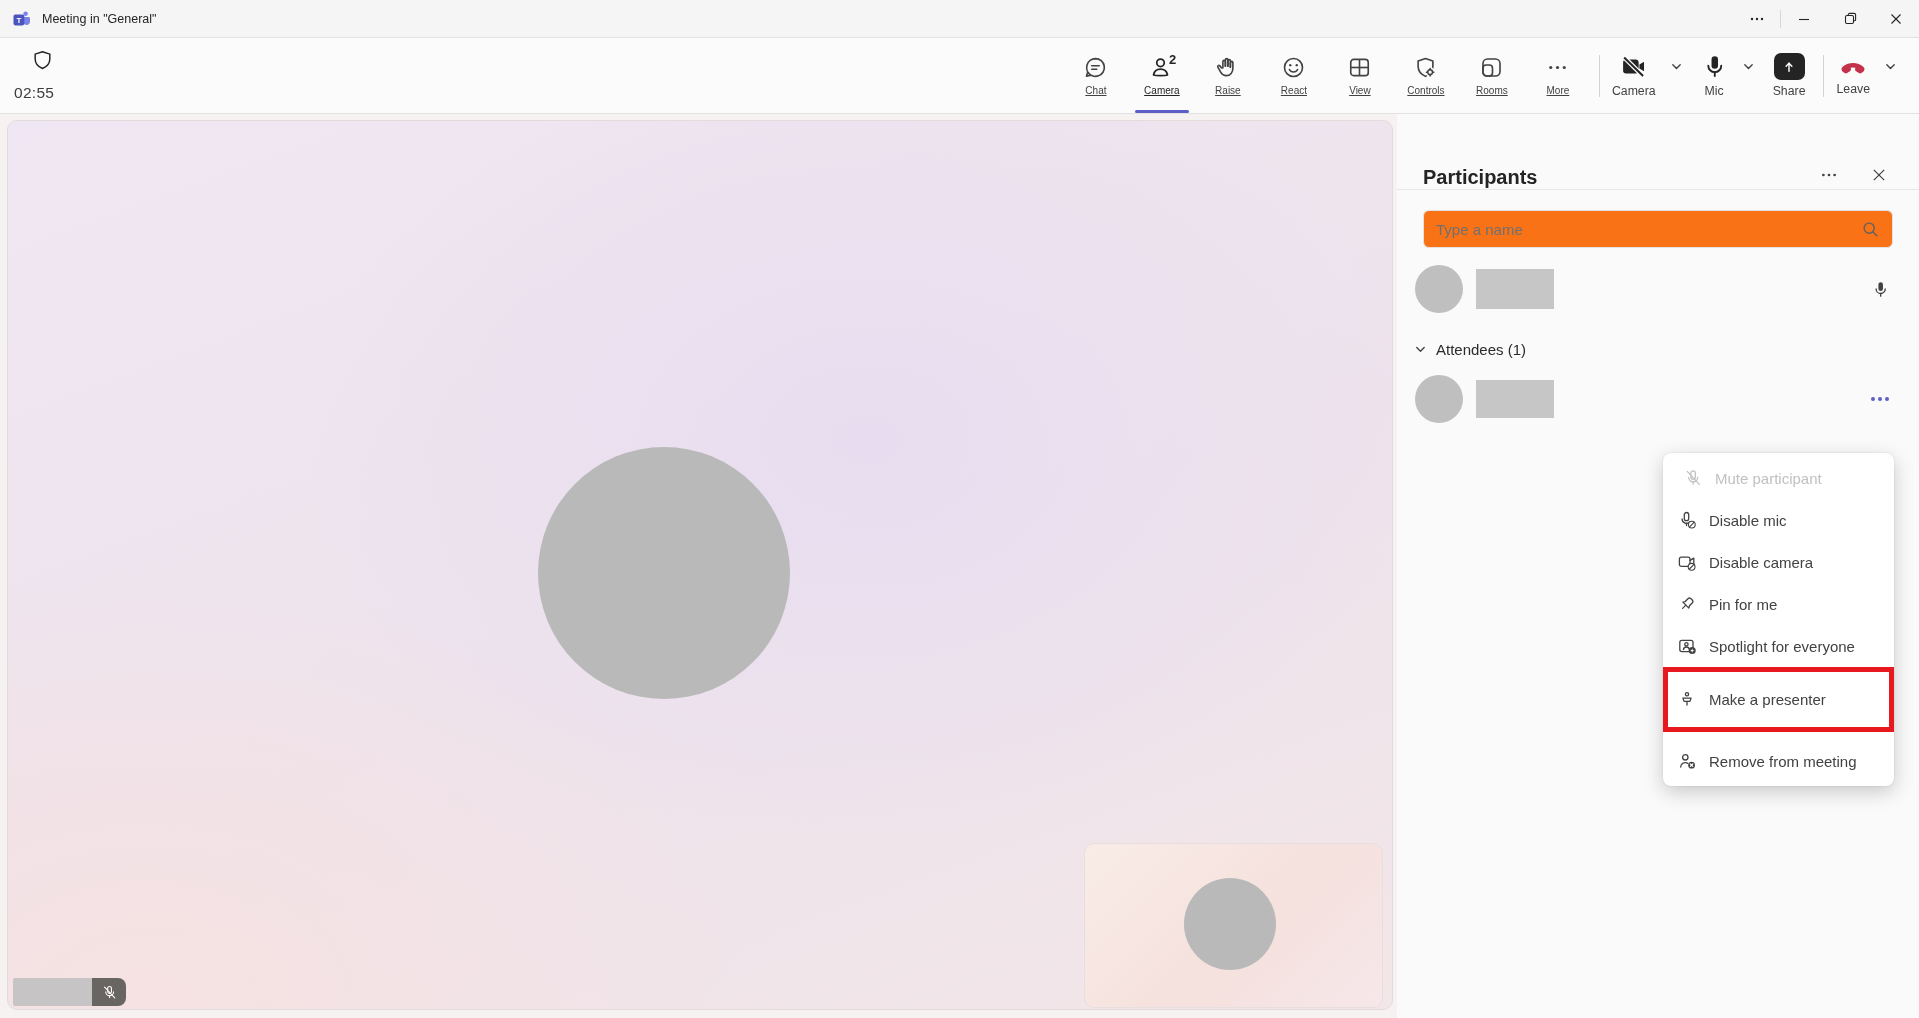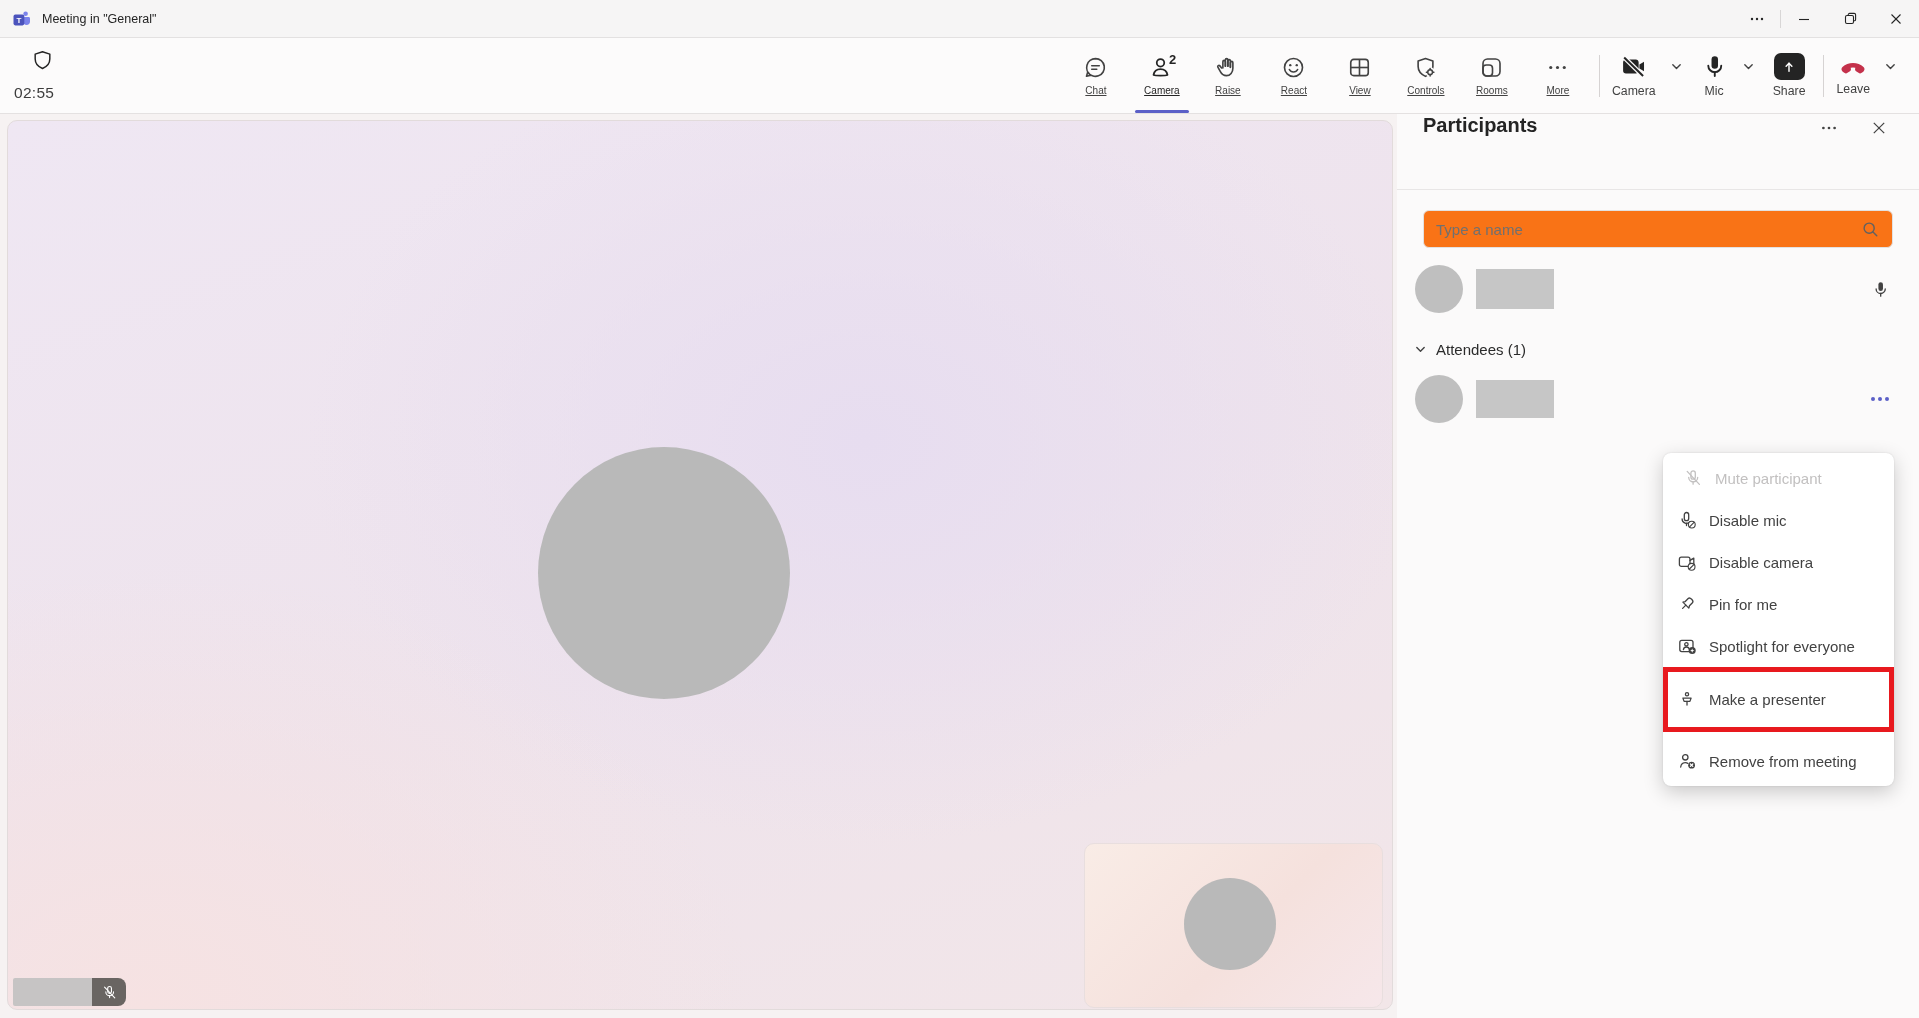--- a/index.html
+++ b/index.html
@@ -51,21 +51,21 @@
     background:linear-gradient(135deg,#f9ece6 0%, #f5e1dd 55%, #f6e7ea 100%); }
   .selfview .sv-avatar { position:absolute; left:99px; top:34px; width:92px; height:92px;
     border-radius:50%; background:#b9b9b9; }
   .nametag { position:absolute; left:5px; top:857px; height:28px; display:flex; }
   .nametag .nm { width:79px; height:28px; background:#c6c4c4; border-radius:2px 0 0 2px; }
   .nametag .mic-off { width:34px; height:28px; background:#696562; border-radius:0 8px 8px 0;
     display:flex; align-items:center; justify-content:center; }
 
   
   .panel { position:absolute; left:1397px; top:114px; width:522px; height:904px; background:#fbfafa; }
-  .panel-header { height:76px; display:flex; align-items:flex-start; padding:0 26px;
+  .panel-header { height:76px; display:flex; align-items:flex-end; padding:0 26px;
     border-bottom:1px solid #e8e6e6; }
   .panel-title { font-size:20px; font-weight:bold; color:#242424; }
   .panel-actions { margin-left:auto; display:flex; align-items:center; gap:22px; }
   .icon-btn { display:flex; align-items:center; justify-content:center; width:28px; height:28px; }
   .searchbox { margin:20px 26px 0 26px; height:38px; background:#f97316; border:1px solid #e3e1e1;
     border-radius:6px; display:flex; align-items:center; padding:0 12px; }
   .searchbox input { flex:1; border:none; outline:none; font-size:15px; color:#242424;
     font-family:"Liberation Sans", sans-serif; background:transparent; }
   .searchbox input::placeholder { color:#707070; }
   .section-hdr { display:flex; align-items:center; gap:9px; padding-left:17px; margin-top:28px;

